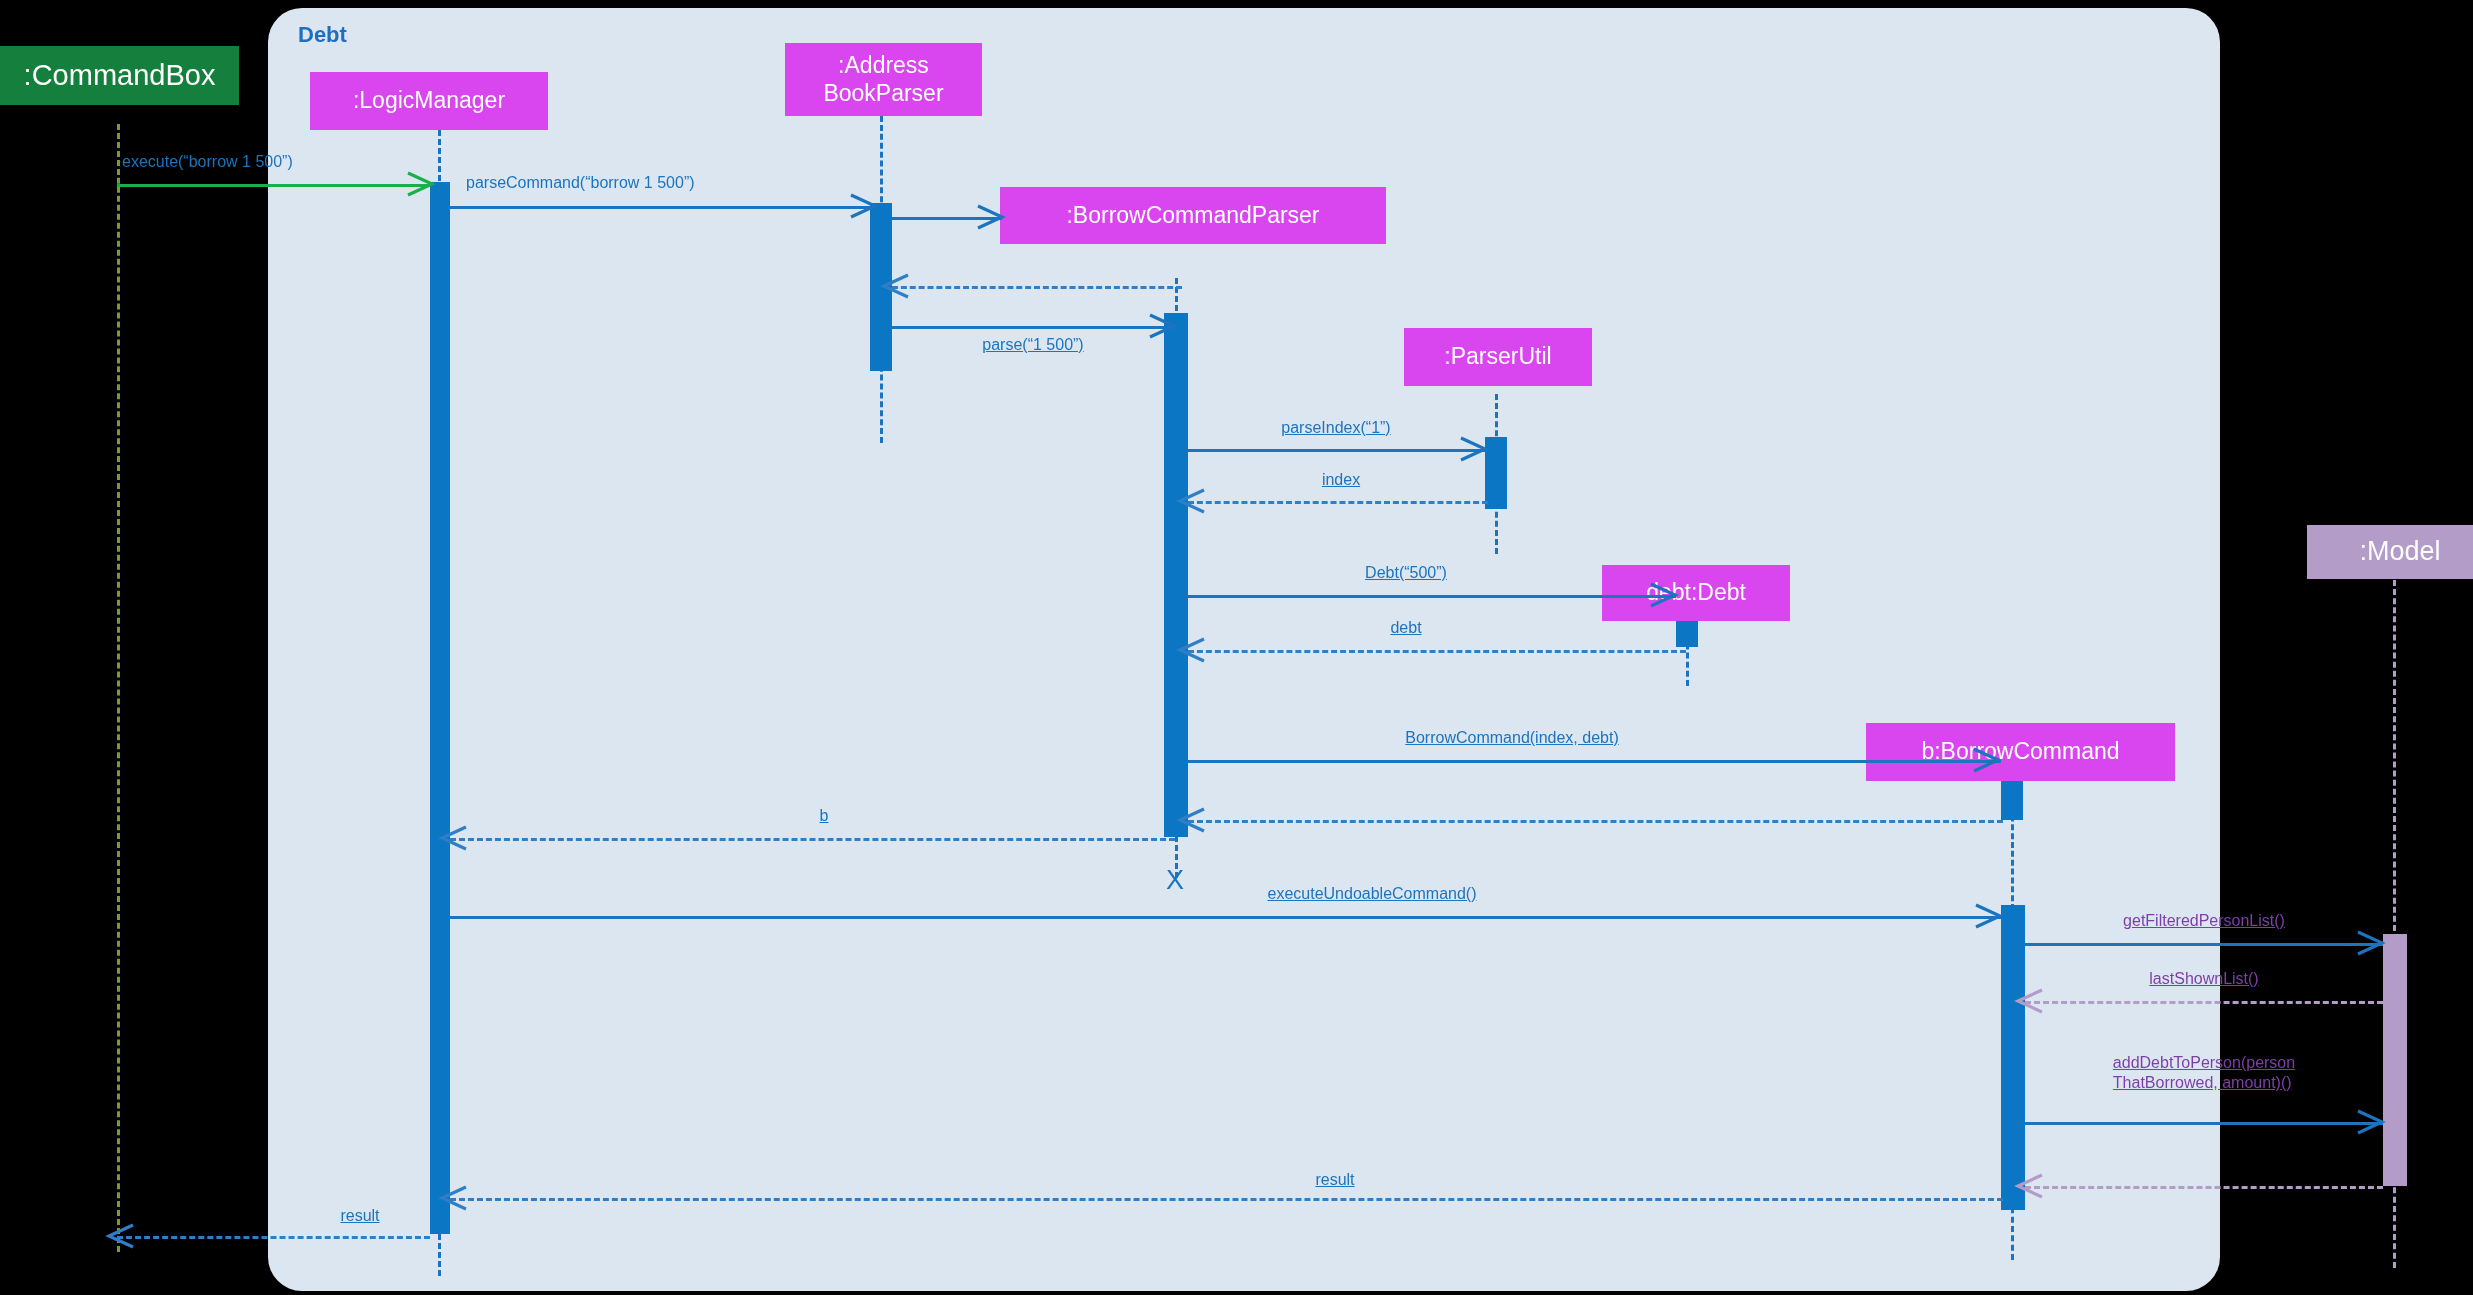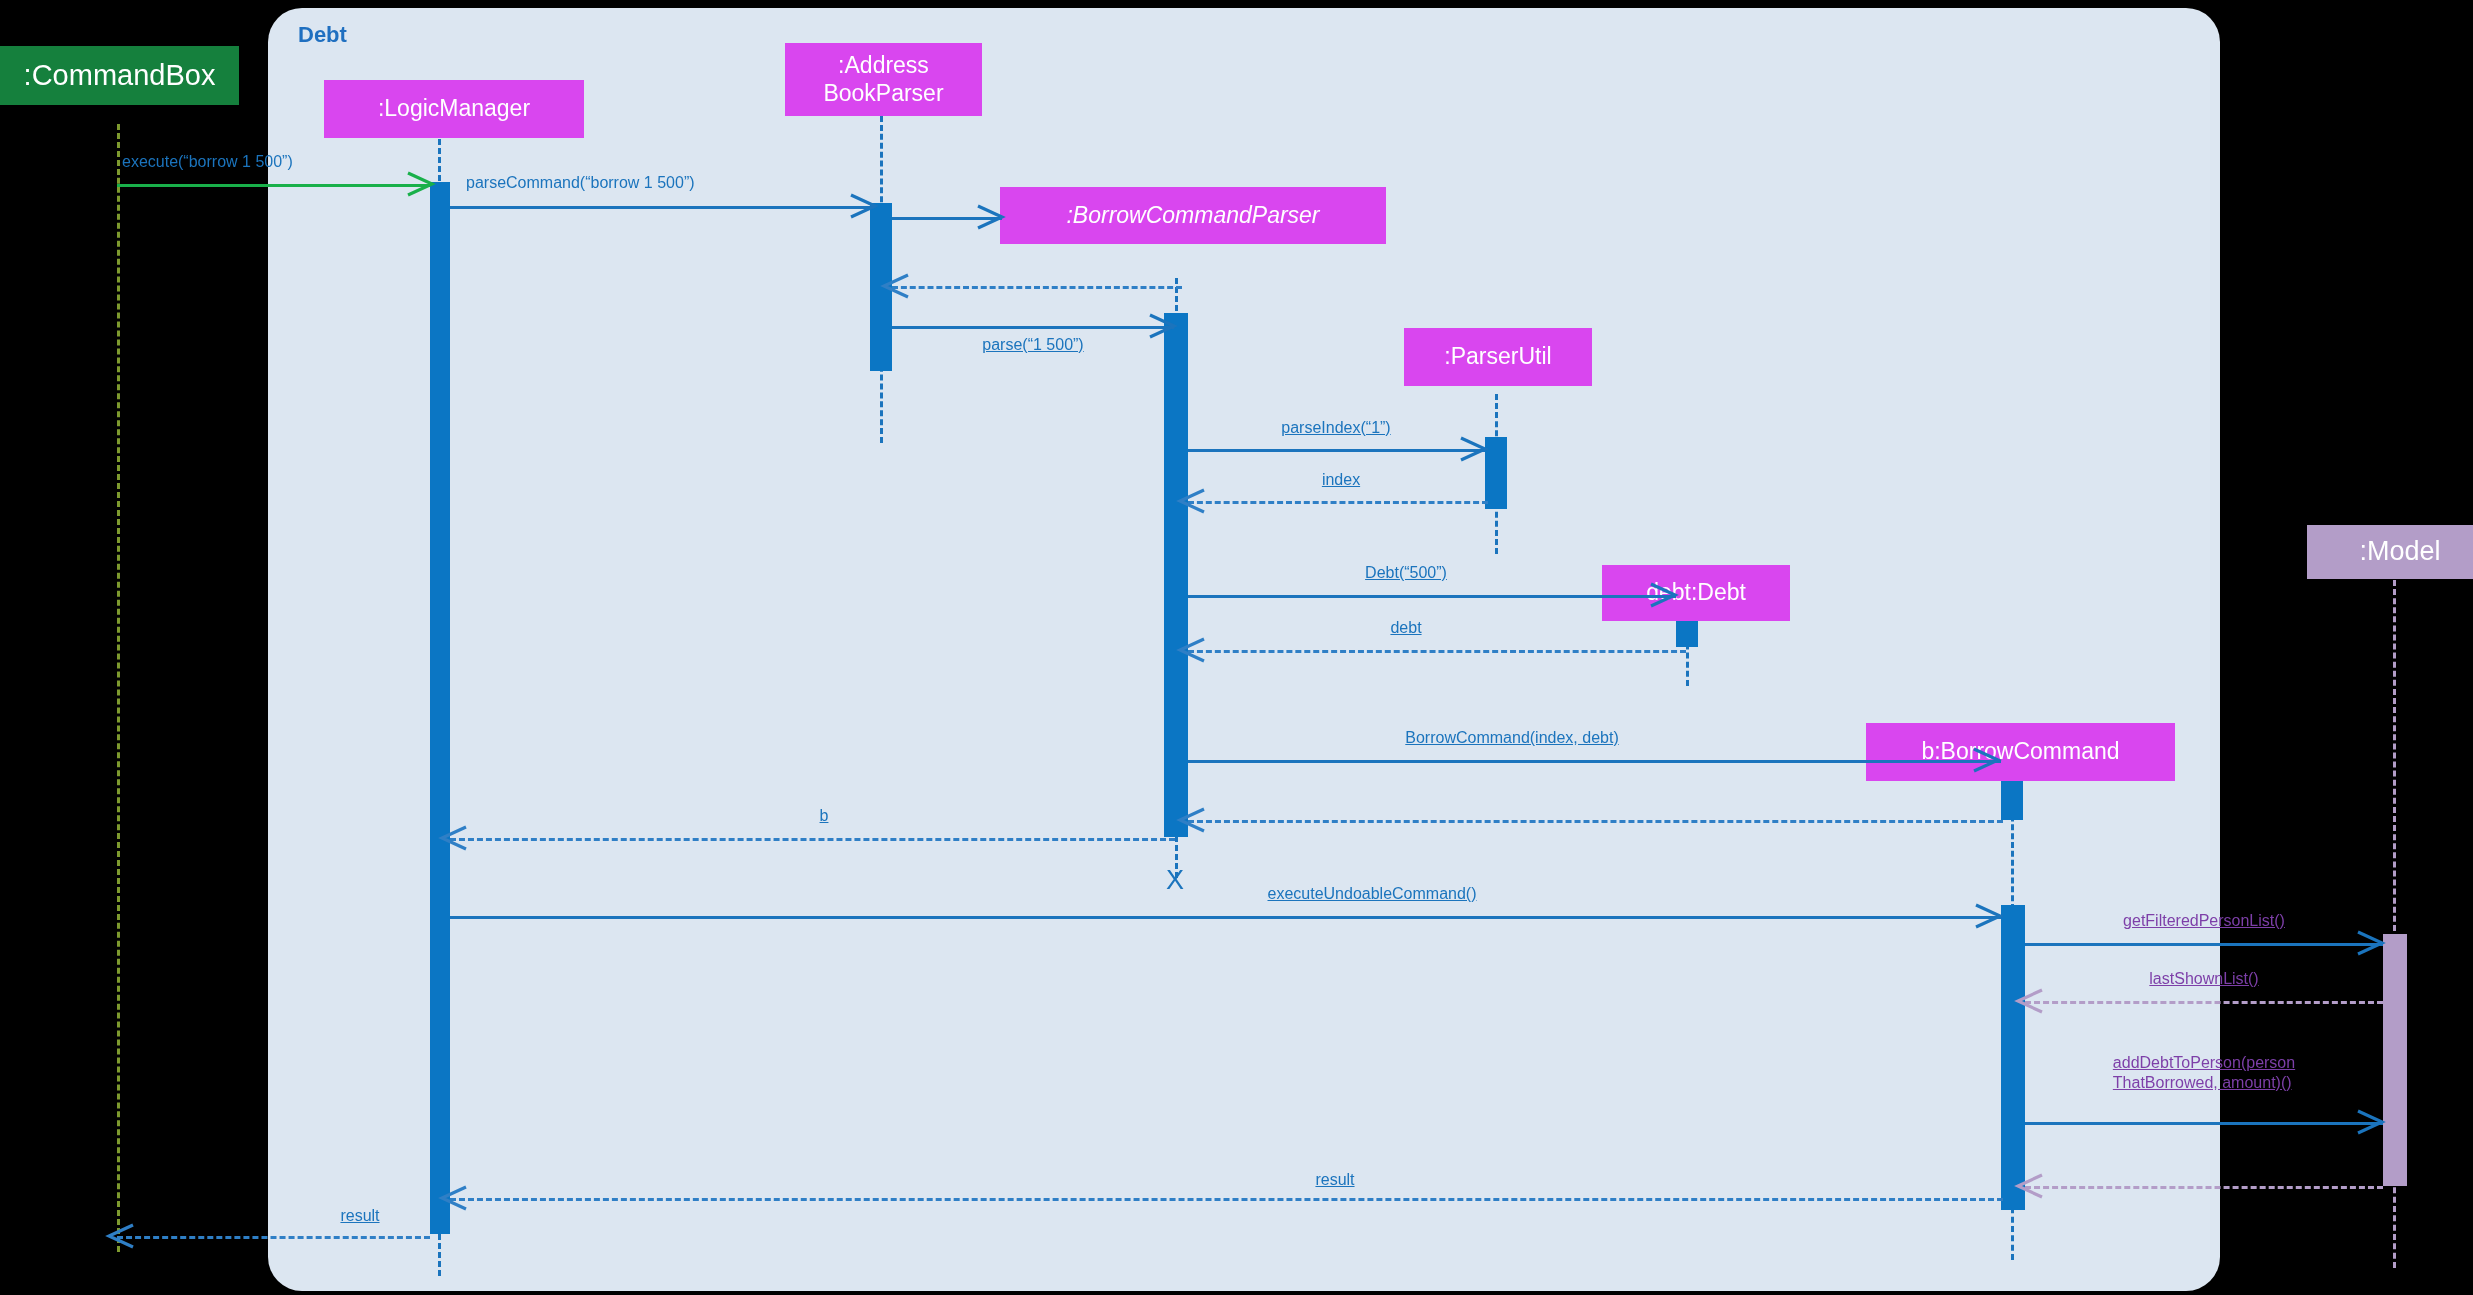--- a/index.html
+++ b/index.html
@@ -80,30 +80,30 @@
   <div class="act blue" style="left:2001px;top:772px;width:22px;height:48px;"></div>
 
   <div class="act blue" style="left:2001px;top:905px;width:24px;height:305px;"></div>
 
   <div class="act purple" style="left:2383px;top:934px;width:24px;height:252px;"></div>
 
   <div class="lbox green" style="left:0px;top:46px;width:239px;height:59px;">
     <span>:CommandBox</span>
   </div>
 
-  <div class="lbox blue" style="left:324px;top:72px;width:260px;height:58px;margin-top:8px;">
+  <div class="lbox blue" style="left:310px;top:72px;width:238px;height:58px;">
     <span>:LogicManager</span>
   </div>
 
   <div class="lbox blue" style="left:785px;top:43px;width:197px;height:73px;">
     <span style="white-space:pre-line;">:Address
 BookParser</span>
   </div>
 
-  <div class="lbox blue" style="left:1000px;top:187px;width:386px;height:57px;font-style:italic;">
+  <div class="lbox blue" style="left:1000px;top:187px;width:386px;height:57px;">
     <span>:BorrowCommandParser</span>
   </div>
 
   <div class="lbox blue" style="left:1404px;top:328px;width:188px;height:58px;">
     <span>:ParserUtil</span>
   </div>
 
   <div class="lbox blue" style="left:1602px;top:565px;width:188px;height:56px;">
     <span>debt:Debt</span>
   </div>

